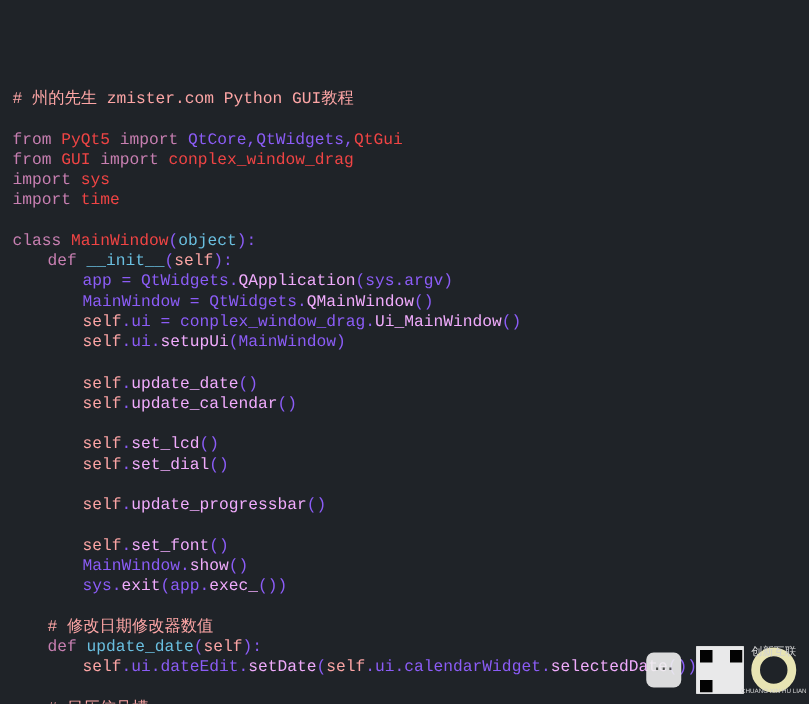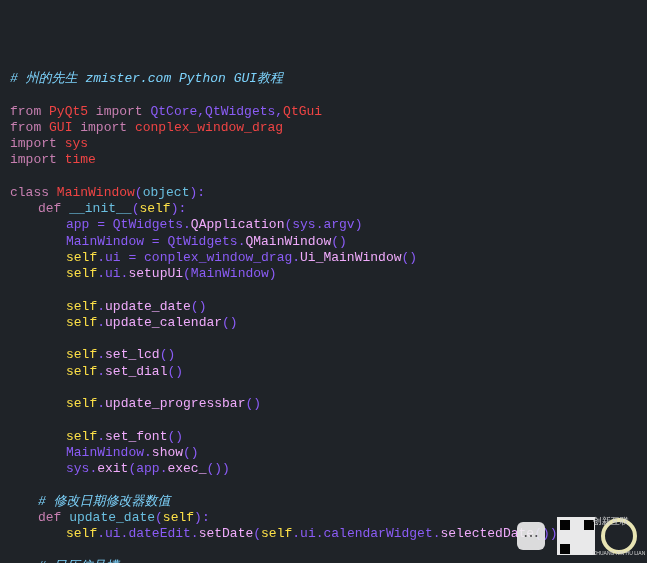--- a/index.html
+++ b/index.html
@@ -8,26 +8,26 @@
       font-family: Consolas, 'Courier New', monospace;
       font-size: 13px;
       line-height: 1.25;
       padding: 6px 10px;
       width: 647px;
       height: 563px;
       overflow: hidden;
       white-space: pre;
       position: relative;
     }
-    .c  { color: #7dd3fc; font-style: italic; }
+    .c  { color: #fca5a5; }
     .k  { color: #c77fb1; margin-top: 20px; }
     .m  { color: #ef4444; }
     .w  { color: #8b5cf6; }
     .s  { color: #6abfe0; font-family: Liberation Mono, monospace; }
-    .o  { color: #fde047; }
+    .o  { color: #fca5a5; }
     .mc { color: #f0abfc; }
     .watermark {
       position: absolute;
       bottom: 8px;
       right: 10px;
       display: flex;
       align-items: center;
       gap: 6px;
       opacity: 0.9;
       color: #e6e6e6;
@@ -40,26 +40,27 @@
       background:
         linear-gradient(#000,#000), linear-gradient(#000,#000), linear-gradient(#000,#000),
         #fff;
       background-size: 10px 10px, 10px 10px, 10px 10px;
       background-position: 2px 2px, 26px 2px, 2px 26px;
       background-repeat: no-repeat;
       border: 1px solid #fff;
     }
     .stamp {
       width: 36px; height: 36px;
-      border: 4px solid #fef9c3;
+      border: 7px solid #fef9c3;
       border-radius: 50%;
       display: flex;
       align-items: center;
       justify-content: center;
       font-size: 9px;
+      text-align: center;
     }
     .we {
       width: 28px; height: 28px;
       border-radius: 6px;
       background: #f0f0f0;
       display: flex;
       align-items: center;
       justify-content: center;
       color: #555;
       font-size: 16px;

